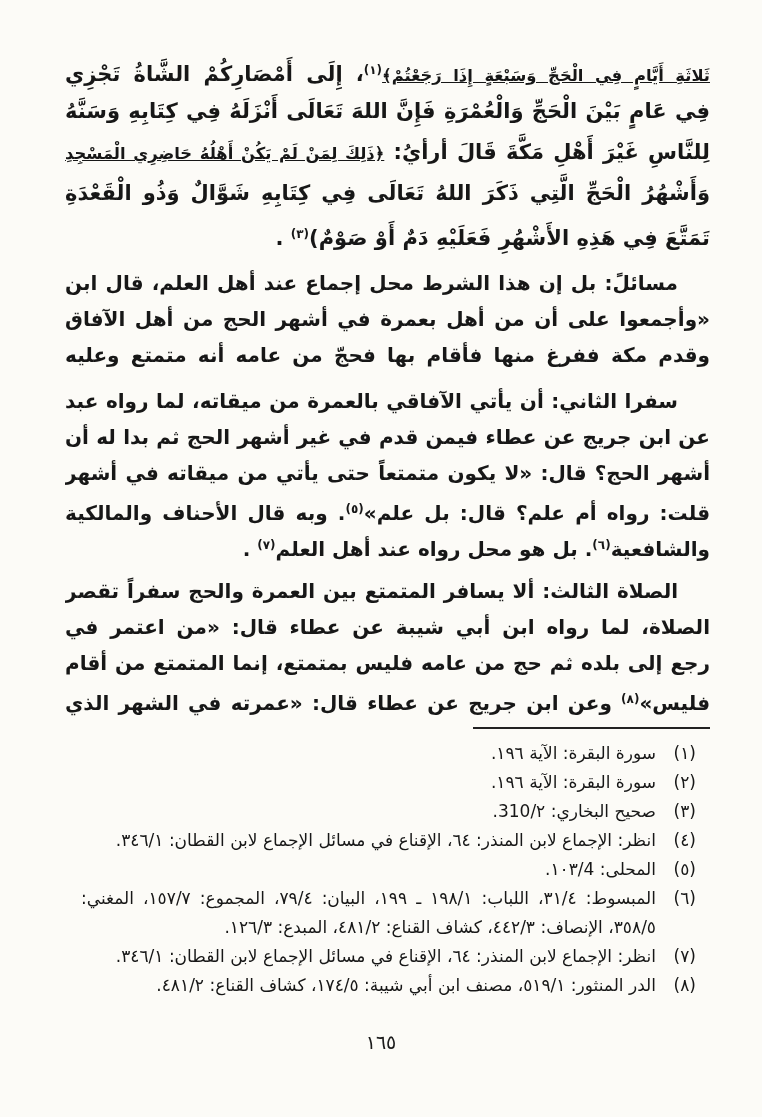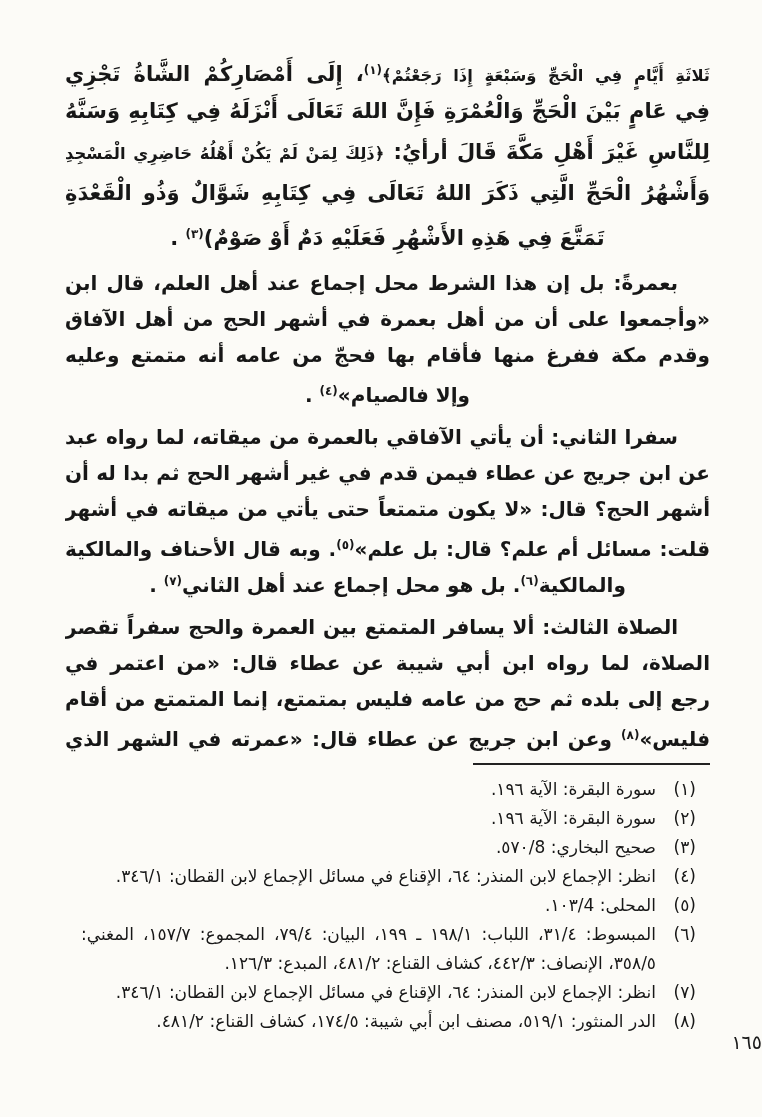--- a/index.html
+++ b/index.html
@@ -23,93 +23,93 @@
   .para{margin:0 0 10px 0;}
   .para:last-child{margin-bottom:0;}
   .line{
     direction:rtl;
     overflow:hidden;
   }
   
   .para-0 .line{font-size:21px;font-weight:bold;line-height:41px;height:41px;}
   .para-1 .line,.para-2 .line,.para-3 .line{font-size:20px;font-weight:bold;line-height:36px;height:36px;}
   .line.full{text-align:justify;text-align-last:justify;}
-  .line.end{text-align:center;}
+  .line.end{text-align:right;}
   .line.indent{padding-right:32px;}
-  .seg-quran{font-size:0.78em;}
+  .seg-quran{font-size:0.78em;text-decoration:underline;}
   .seg-fnref{font-size:12px;vertical-align:7px;font-weight:bold;letter-spacing:0;}
   .seg-heading{font-weight:bold;}
   
   .fn-sep{
     width:237px;height:0;
     border-top:2px solid #222;
     margin:10px 0 10px auto;
   }
   .footnotes{
     direction:rtl;
     margin:0 14px 0 0;
     font-size:17px;font-weight:normal;
   }
   .fn-row{display:flex;direction:rtl;align-items:flex-start;}
   .fn-num{flex:0 0 40px;line-height:29px;white-space:nowrap;}
   .fn-text{flex:1;line-height:29px;text-align:justify;margin-left:16px;}
   .page-number{
     position:absolute;
     top:1031px;left:0;right:0;
+    text-align:center;
     font-size:19px;
     color:#1b1b1b;
     direction:rtl;
   }
 </style>
 </head>
 <body>
 
 <div class="page">
   <div class="content">
     <div>
         <div class="para para-0">
           <div class="line full"><span class="seg-quran">ثَلاثَةِ أَيَّامٍ فِي الْحَجِّ وَسَبْعَةٍ إِذَا رَجَعْتُمْ﴾</span><span class="seg-fnref">(١)</span><span class="seg-normal">، إِلَى أَمْصَارِكُمْ الشَّاةُ تَجْزِي فَجَمَعُوا نُسُكَيْنِ</span></div>
           <div class="line full"><span class="seg-normal">فِي عَامٍ بَيْنَ الْحَجِّ وَالْعُمْرَةِ فَإِنَّ اللهَ تَعَالَى أَنْزَلَهُ فِي كِتَابِهِ وَسَنَّهُ نَبِيُّهُ </span></div>
           <div class="line full"><span class="seg-normal">لِلنَّاسِ غَيْرَ أَهْلِ مَكَّةَ قَالَ أرأيُ: </span><span class="seg-quran">﴿ذَلِكَ لِمَنْ لَمْ يَكُنْ أَهْلُهُ حَاضِرِي الْمَسْجِدِ الْحَرَامِ﴾</span></div>
           <div class="line full"><span class="seg-normal">وَأَشْهُرُ الْحَجِّ الَّتِي ذَكَرَ اللهُ تَعَالَى فِي كِتَابِهِ شَوَّالٌ وَذُو الْقَعْدَةِ وَذُو الْحَجَّةِ فَمَنْ</span></div>
           <div class="line end"><span class="seg-normal">تَمَتَّعَ فِي هَذِهِ الأَشْهُرِ فَعَلَيْهِ دَمٌ أَوْ صَوْمٌ)</span><span class="seg-fnref">(٣)</span><span class="seg-normal"> .</span></div>
         </div>
         <div class="para para-1">
-          <div class="line full indent"><span class="seg-heading">بعمرةً: </span><span class="seg-normal">بل إن هذا الشرط محل إجماع عند أهل العلم، قال ابن المنذر:</span></div>
+          <div class="line full indent"><span class="seg-heading">مسائلً: </span><span class="seg-normal">بل إن هذا الشرط محل إجماع عند أهل العلم، قال ابن المنذر:</span></div>
           <div class="line full"><span class="seg-normal">«وأجمعوا على أن من أهل بعمرة في أشهر الحج من أهل الآفاق من الميقات</span></div>
           <div class="line full"><span class="seg-normal">وقدم مكة ففرغ منها فأقام بها فحجّ من عامه أنه متمتع وعليه الهدي إذا وجد</span></div>
-          <div class="line end"><span class="seg-normal">وإلا فالصيام»</span><span class="seg-fnref">(٤)</span><span class="seg-normal"> .</span></div>
         </div>
         <div class="para para-2">
           <div class="line full indent"><span class="seg-heading">سفرا الثاني: </span><span class="seg-normal">أن يأتي الآفاقي بالعمرة من ميقاته، لما رواه عبد الرزاق</span></div>
           <div class="line full"><span class="seg-normal">عن ابن جريج عن عطاء فيمن قدم في غير أشهر الحج ثم بدا له أن يعتمر في</span></div>
           <div class="line full"><span class="seg-normal">أشهر الحج؟ قال: «لا يكون متمتعاً حتى يأتي من ميقاته في أشهر الحج،</span></div>
-          <div class="line full"><span class="seg-normal">قلت: مسائل أم علم؟ قال: بل علم»</span><span class="seg-fnref">(٥)</span><span class="seg-normal">. وبه قال الأحناف والمالكية والشافعية</span></div>
-          <div class="line end"><span class="seg-normal">والمالكية</span><span class="seg-fnref">(٦)</span><span class="seg-normal">. بل هو محل إجماع عند أهل الثاني</span><span class="seg-fnref">(٧)</span><span class="seg-normal"> .</span></div>
+          <div class="line full"><span class="seg-normal">قلت: رواه أم علم؟ قال: بل علم»</span><span class="seg-fnref">(٥)</span><span class="seg-normal">. وبه قال الأحناف والمالكية والشافعية</span></div>
+          <div class="line end"><span class="seg-normal">والشافعية</span><span class="seg-fnref">(٦)</span><span class="seg-normal">. بل هو محل رواه عند أهل العلم</span><span class="seg-fnref">(٧)</span><span class="seg-normal"> .</span></div>
         </div>
         <div class="para para-3">
           <div class="line full indent"><span class="seg-heading">الصلاة الثالث: </span><span class="seg-normal">ألا يسافر المتمتع بين العمرة والحج سفراً تقصر فيه</span></div>
           <div class="line full"><span class="seg-normal">الصلاة، لما رواه ابن أبي شيبة عن عطاء قال: «من اعتمر في أشهر الحج ثم</span></div>
           <div class="line full"><span class="seg-normal">رجع إلى بلده ثم حج من عامه فليس بمتمتع، إنما المتمتع من أقام ولم</span></div>
           <div class="line full"><span class="seg-normal">فليس»</span><span class="seg-fnref">(٨)</span><span class="seg-normal"> وعن ابن جريج عن عطاء قال: «عمرته في الشهر الذي يهلّ فيه،</span></div>
         </div>
       </div>
     <div class="fn-sep"></div>
     <div class="footnotes">
         <div class="fn-row">
           <span class="fn-num">(١)</span>
           <span class="fn-text">سورة البقرة: الآية ١٩٦.</span>
         </div>
         <div class="fn-row">
           <span class="fn-num">(٢)</span>
           <span class="fn-text">سورة البقرة: الآية ١٩٦.</span>
         </div>
         <div class="fn-row">
           <span class="fn-num">(٣)</span>
-          <span class="fn-text">صحيح البخاري: ٥٧٠/8.</span>
+          <span class="fn-text">صحيح البخاري: 310/٢.</span>
         </div>
         <div class="fn-row">
           <span class="fn-num">(٤)</span>
           <span class="fn-text">انظر: الإجماع لابن المنذر: ٦٤، الإقناع في مسائل الإجماع لابن القطان: ٣٤٦/١.</span>
         </div>
         <div class="fn-row">
           <span class="fn-num">(٥)</span>
           <span class="fn-text">المحلى: ١٠٣/4.</span>
         </div>
         <div class="fn-row">

